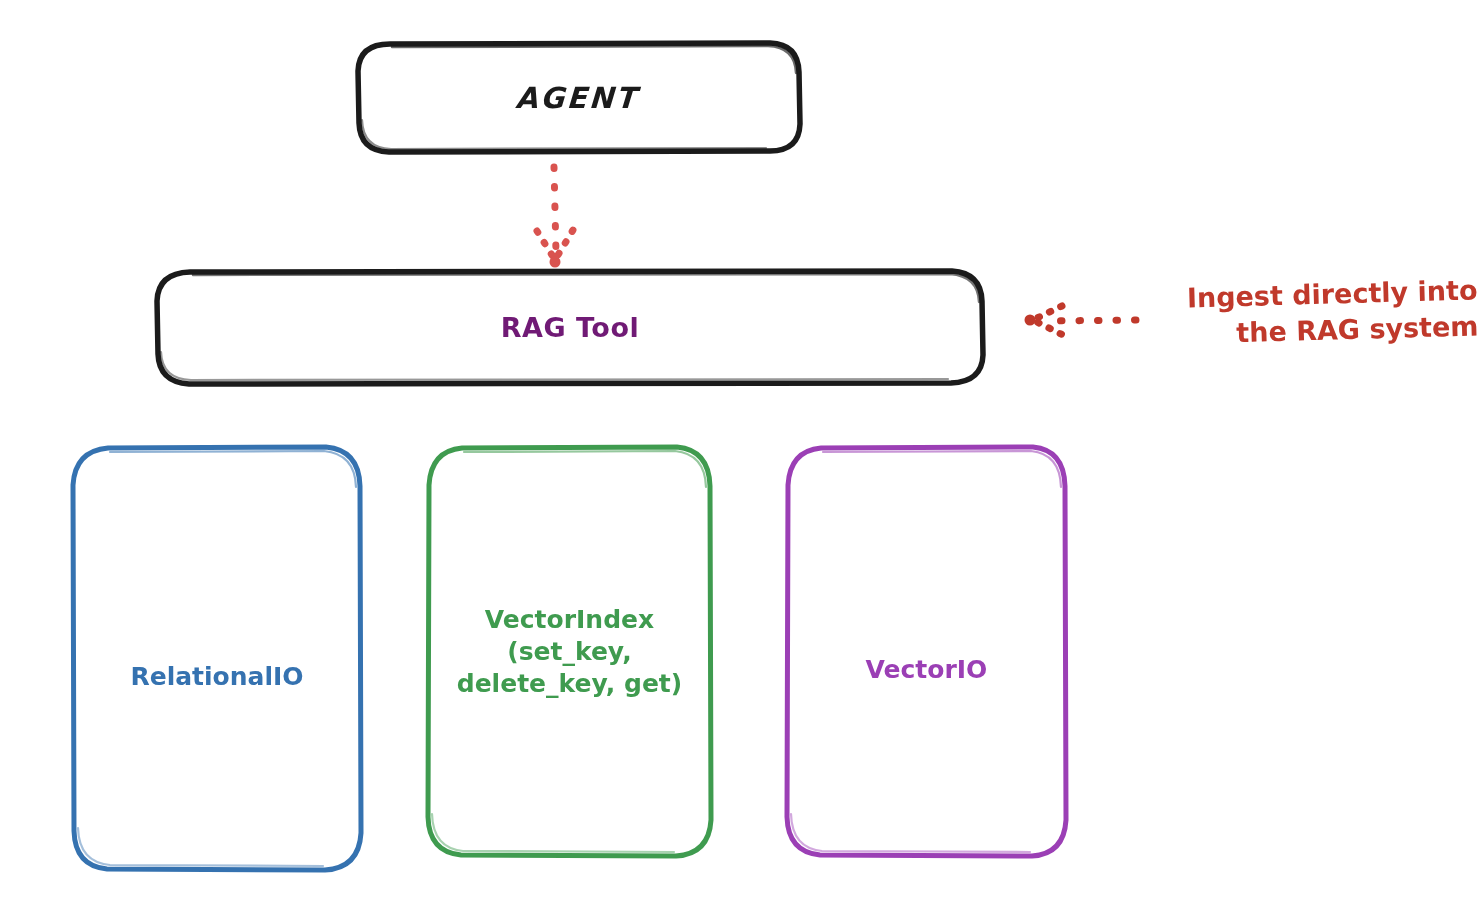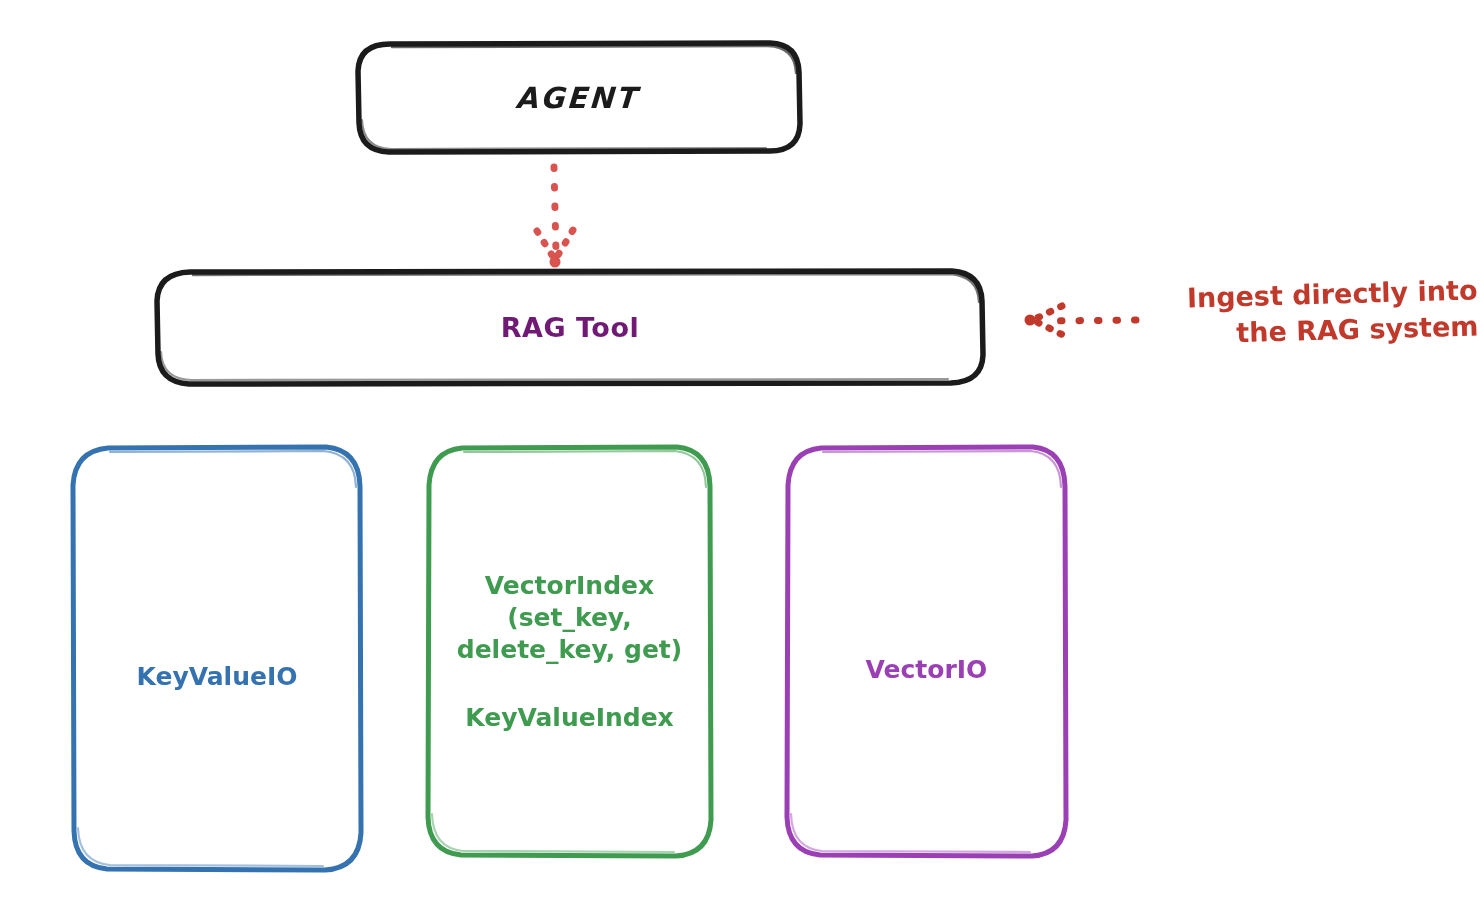--- a/index.html
+++ b/index.html
@@ -176,28 +176,27 @@
 
 <div class="node" id="agent-node">
   <div id="agent-label">AGENT</div>
 </div>
 
 <div class="node" id="rag-node">
   <div id="rag-label">RAG Tool</div>
 </div>
 
 <div class="node card" id="vector-node">
-  <div class="index-block">KeyValueIO</div>
+  <div class="index-block">RelationalIO</div>
 </div>
 
 <div class="node card" id="kv-node">
   <div class="title-block">VectorIndex
 (set_key,
 delete_key, get)</div>
-  <div class="index-block">KeyValueIndex</div>
 </div>
 
 <div class="node card" id="rel-node">
   <div class="index-block">VectorIO</div>
 </div>
 
 <div id="ingest-annotation">Ingest directly into
 the RAG system</div>
 
 </body></html>

